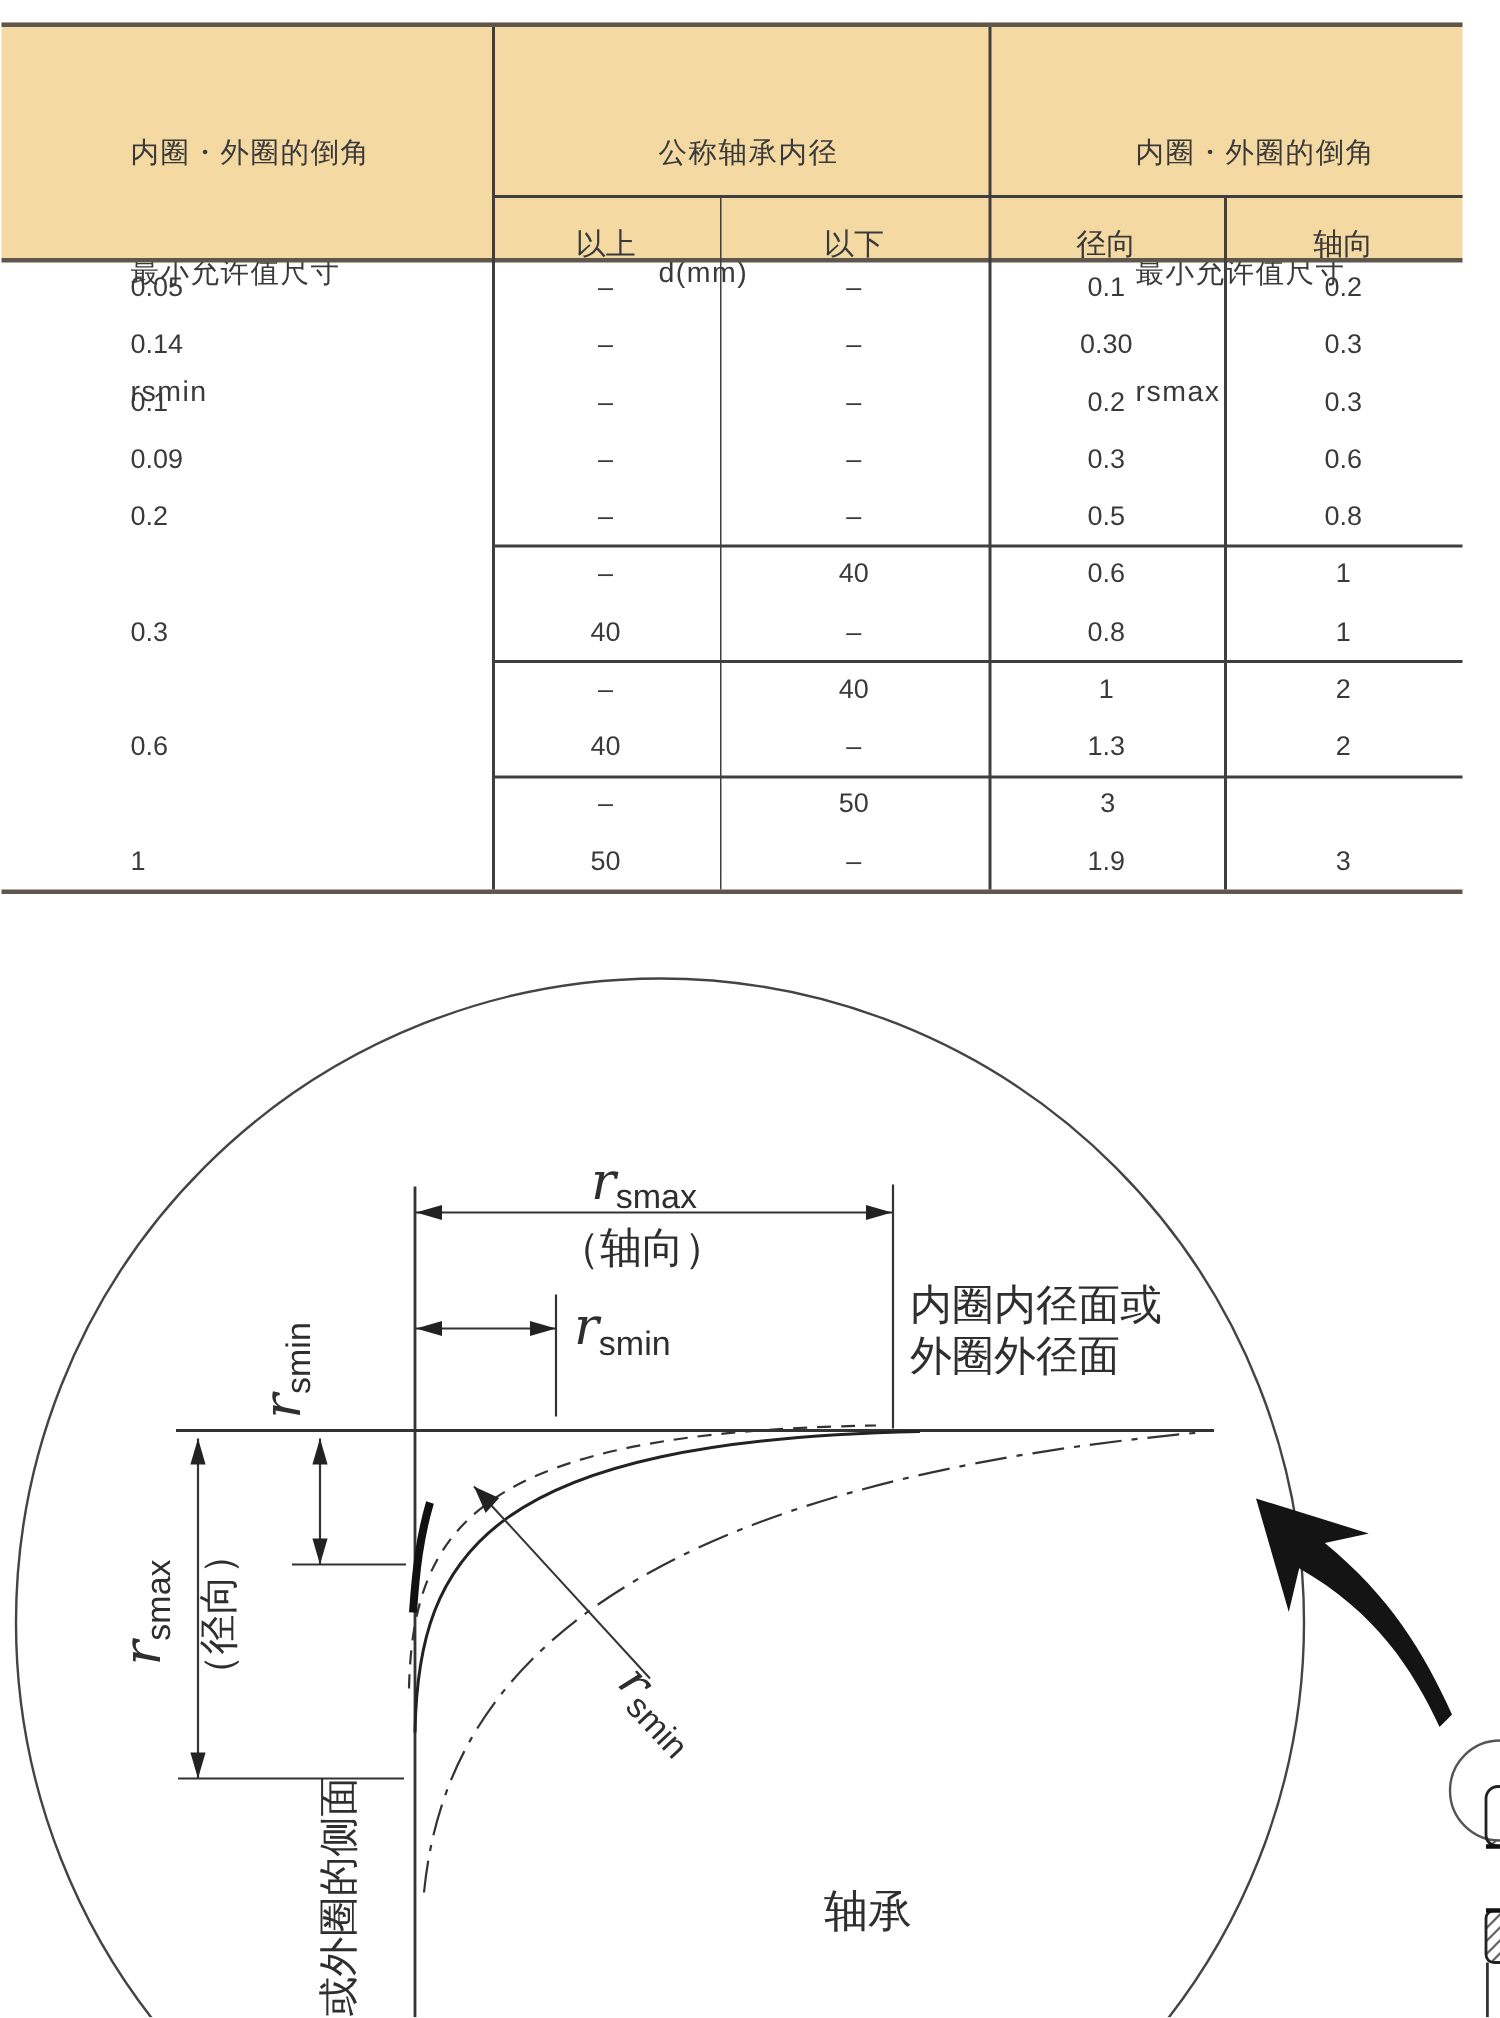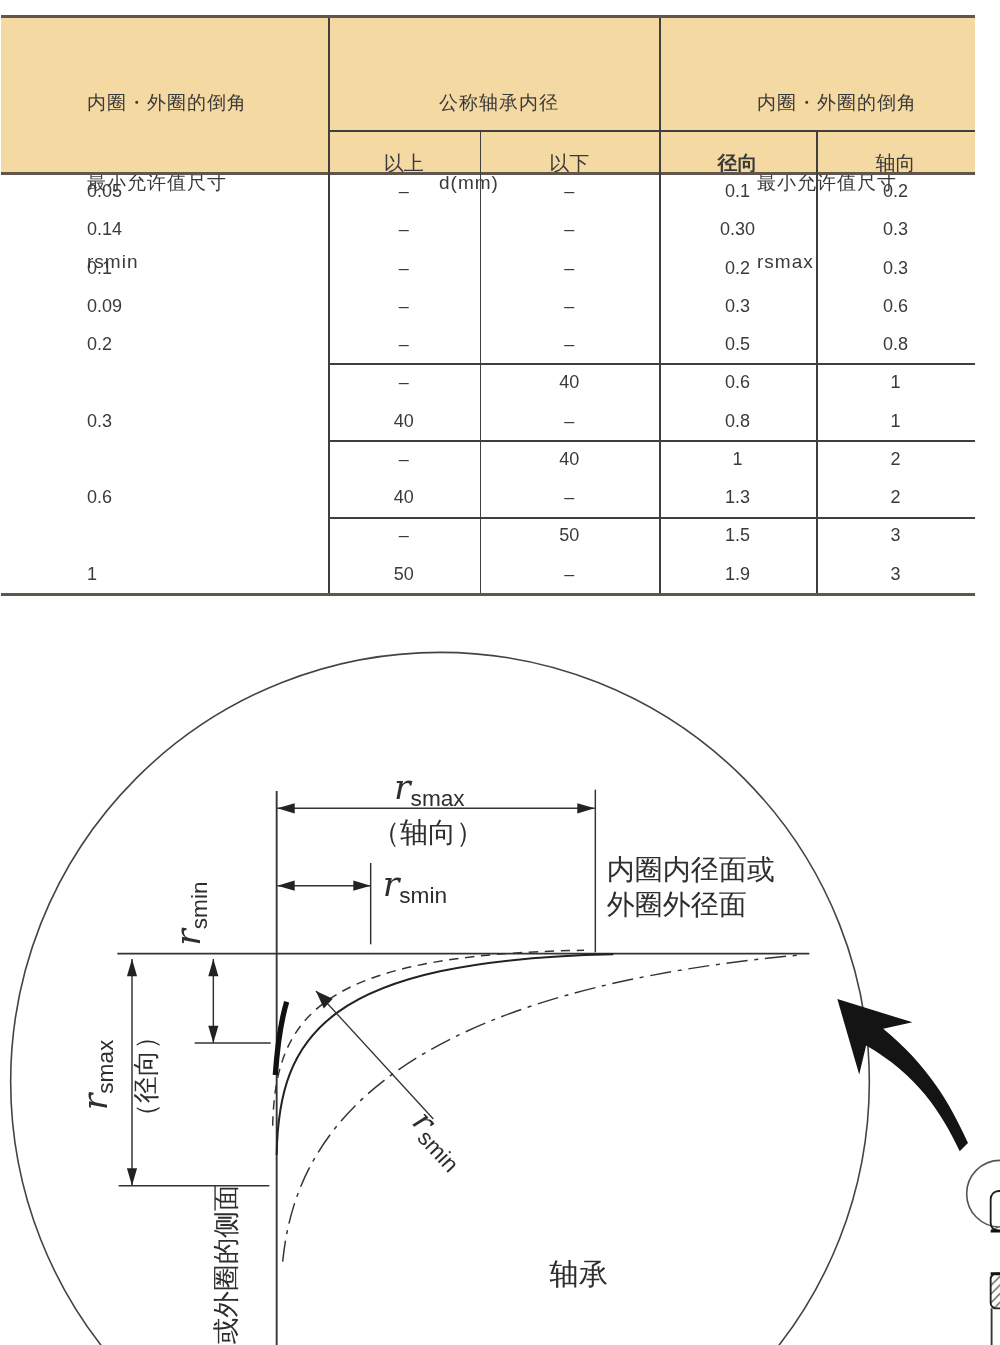--- a/index.html
+++ b/index.html
@@ -46,21 +46,21 @@
       <div>d(mm)</div>
     </div>
     <div class="hdrblock" style="left:756px;top:22px;">
       <div>内圈・外圈的倒角</div>
       <div>最小允许值尺寸</div>
       <div>rsmax</div>
     </div>
 
     <div class="subrow" style="left:327px;width:151.5px;">以上</div>
     <div class="subrow" style="left:478.5px;width:179.5px;">以下</div>
-    <div class="subrow" style="left:658px;width:157px;font-weight:bold;">径向</div>
+    <div class="subrow" style="left:658px;width:157px;">径向</div>
     <div class="subrow" style="left:815px;width:159px;">轴向</div>
 
     <div class="tbody">
       <div class="trow">
           <div class="c0">0.05</div>
           <div class="c1">–</div>
           <div class="c2">–</div>
           <div class="c3">0.1</div>
           <div class="c4">0.2</div>
         </div>
@@ -117,21 +117,20 @@
           <div class="c0">0.6</div>
           <div class="c1">40</div>
           <div class="c2">–</div>
           <div class="c3">1.3</div>
           <div class="c4">2</div>
         </div>
       <div class="trow">
           <div class="c0"></div>
           <div class="c1">–</div>
           <div class="c2">50</div>
-          <div class="c3">1.5</div>
           <div class="c4">3</div>
         </div>
       <div class="trow">
           <div class="c0">1</div>
           <div class="c1">50</div>
           <div class="c2">–</div>
           <div class="c3">1.9</div>
           <div class="c4">3</div>
         </div>
     </div>

